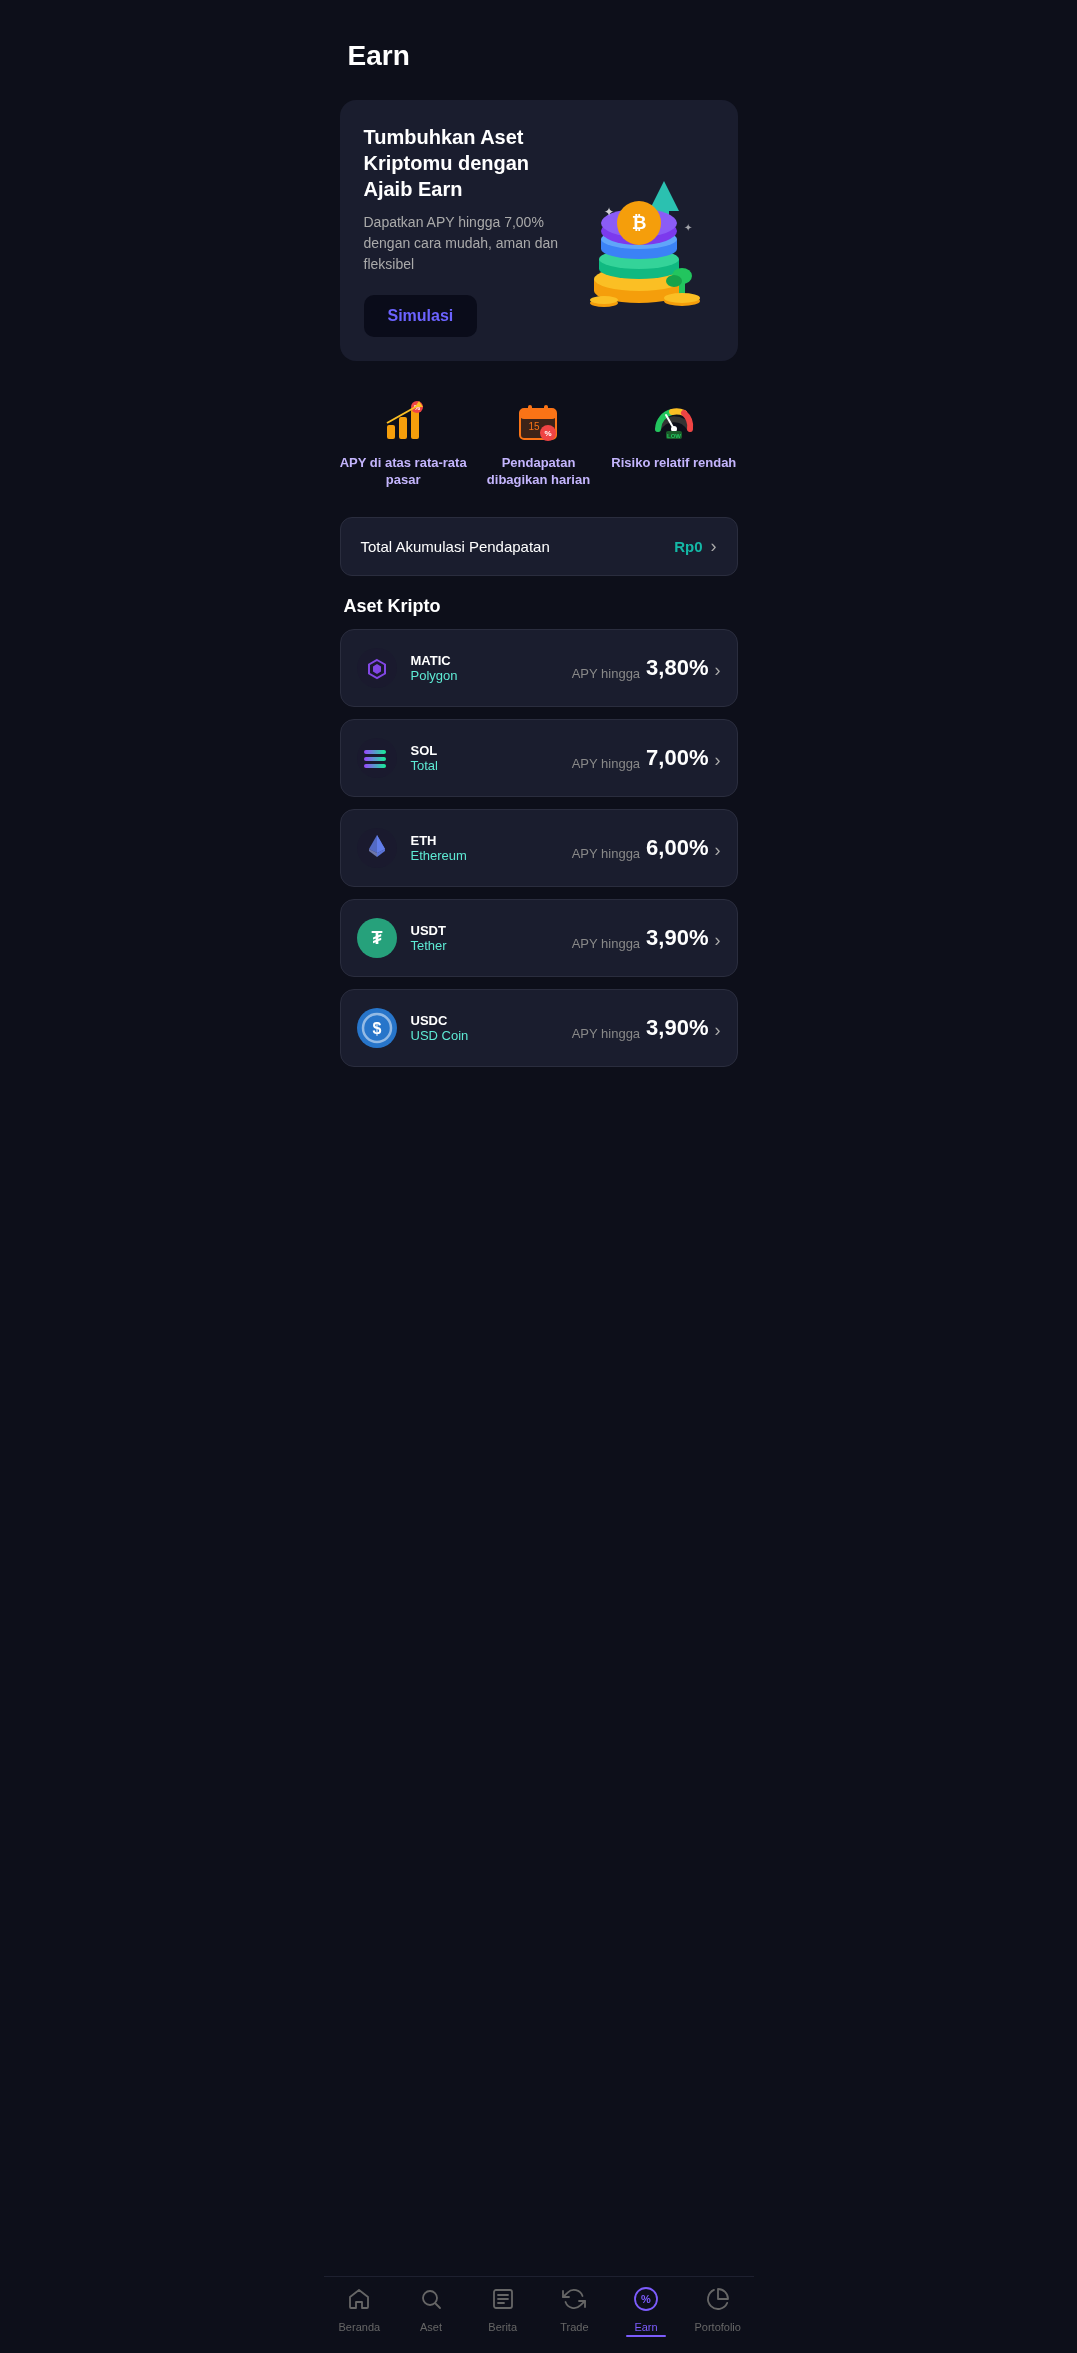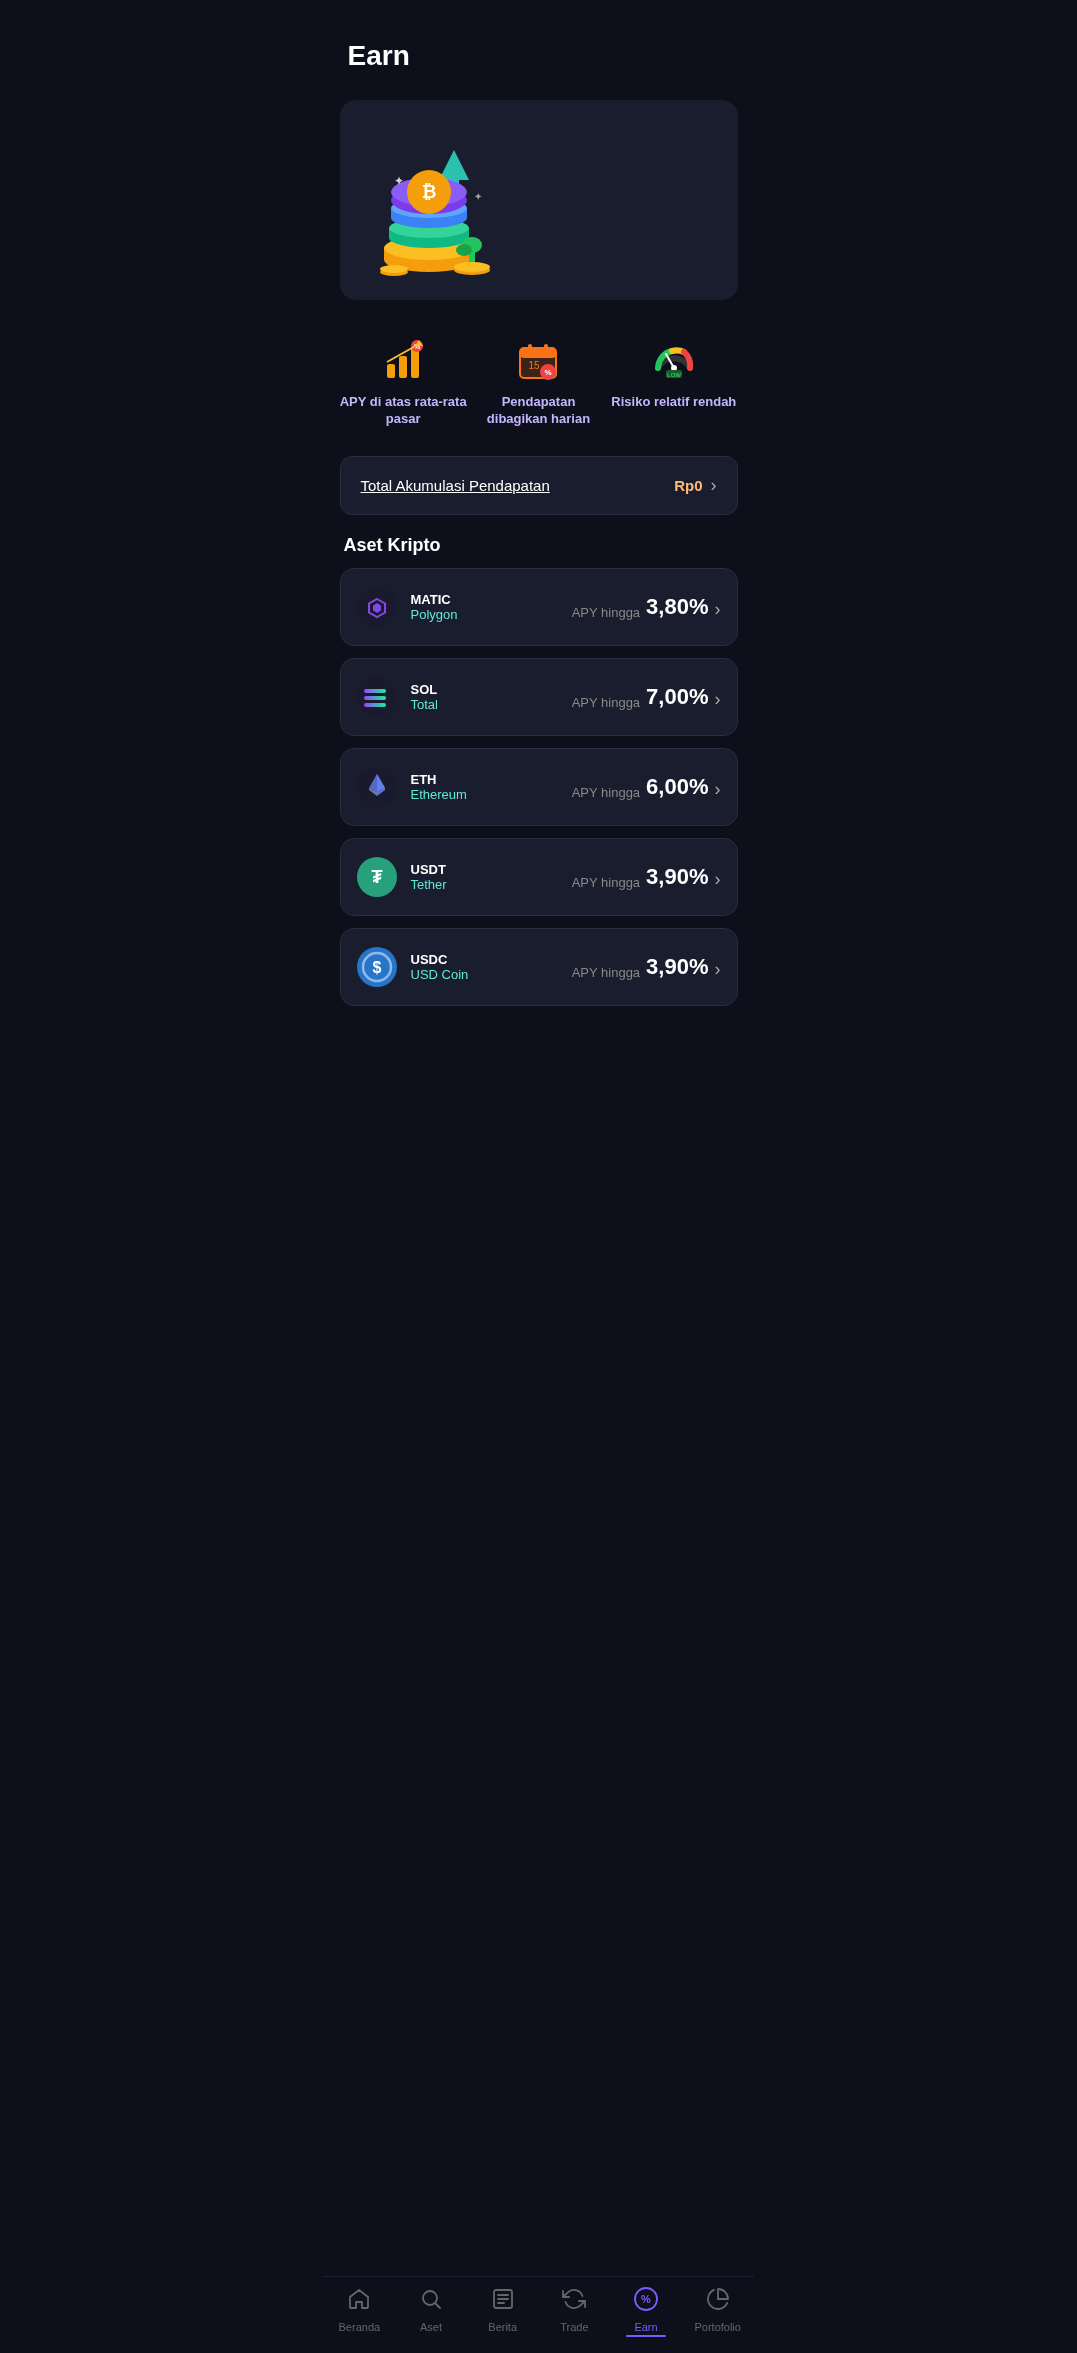--- a/index.html
+++ b/index.html
@@ -117,31 +117,30 @@
       border-radius: 12px;
       padding: 18px 20px;
       display: flex;
       justify-content: space-between;
       align-items: center;
       cursor: pointer;
     }
     .akumulasi-label {
       font-size: 15px;
       color: #fff;
-      text-decoration: underline;
     }
     .akumulasi-right {
       display: flex;
       align-items: center;
       gap: 8px;
     }
     .akumulasi-value {
       font-size: 15px;
       font-weight: 600;
-      color: #fdba74;
+      color: #14b8a6;
     }
     .chevron-right {
       color: #aaa;
       font-size: 18px;
     }
 
     
     .section-title {
       padding: 0 20px 12px;
       font-size: 18px;
@@ -259,20 +258,25 @@
     .icon-usdc { background: transparent; }
   </style>
 </head>
 <body>
 
 <div class="header">
   <h1 class="header-title">Earn</h1>
 </div>
 
 <div class="hero-card">
+  <div class="hero-text">
+    <div class="hero-title">Tumbuhkan Aset Kriptomu dengan Ajaib Earn</div>
+    <div class="hero-desc">Dapatkan APY hingga 7,00% dengan cara mudah, aman dan fleksibel</div>
+    <button class="simulasi-btn">Simulasi</button>
+  </div>
   <div class="hero-image">
     <svg class="coin-illustration" viewBox="0 0 140 160" xmlns="http://www.w3.org/2000/svg">
 
       <polygon points="90,20 105,50 95,50 95,110 85,110 85,50 75,50" fill="#2dd4bf" opacity="0.9"></polygon>
 
       <ellipse cx="65" cy="130" rx="45" ry="12" fill="#f59e0b"></ellipse>
       <rect x="20" y="118" width="90" height="12" fill="#f59e0b"></rect>
       <ellipse cx="65" cy="118" rx="45" ry="12" fill="#fbbf24"></ellipse>
 
       <ellipse cx="65" cy="108" rx="40" ry="10" fill="#10b981"></ellipse>

